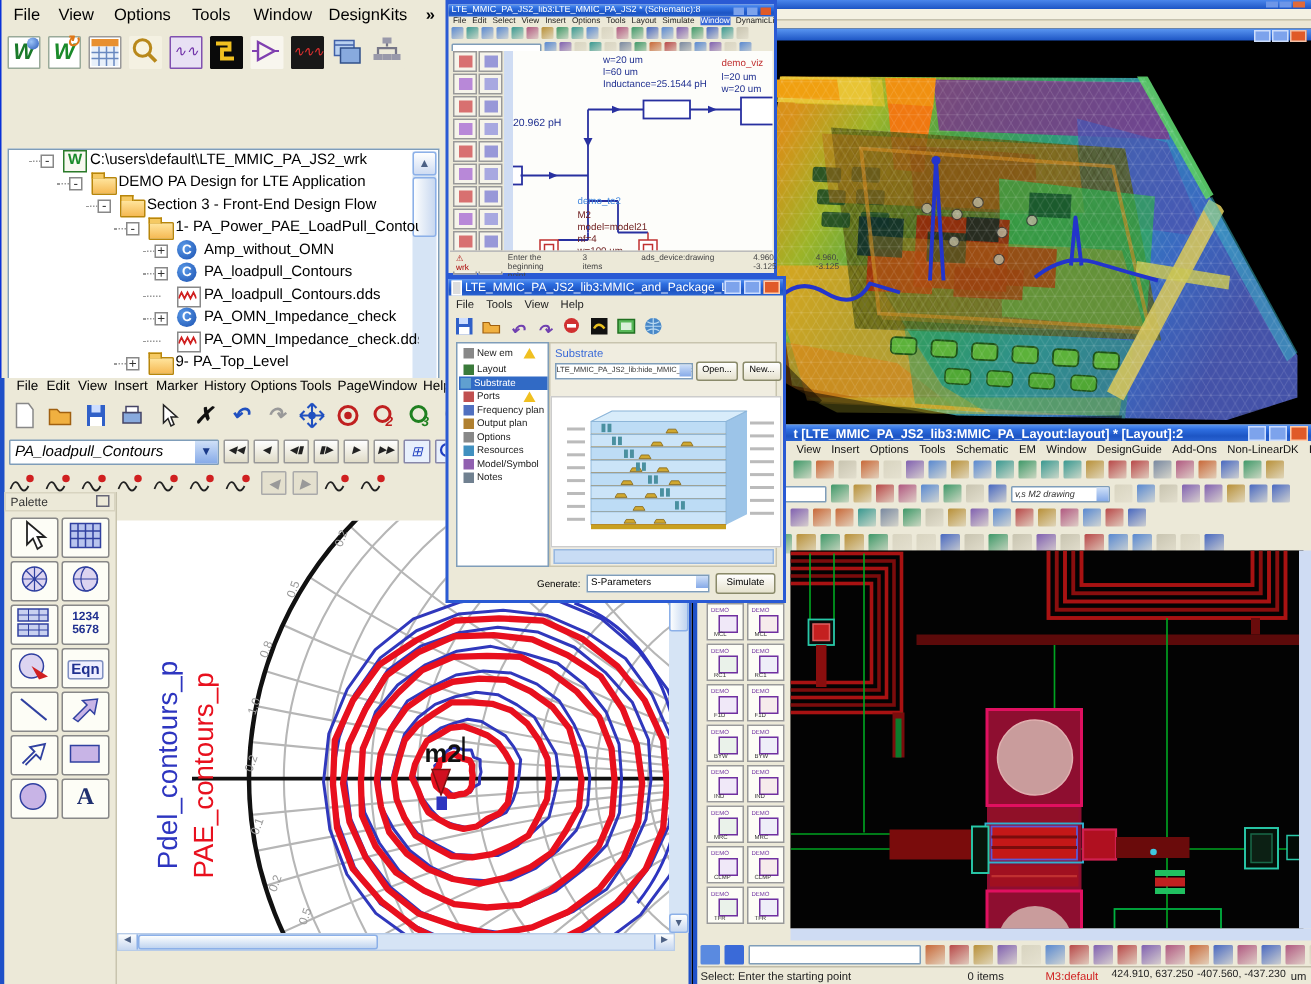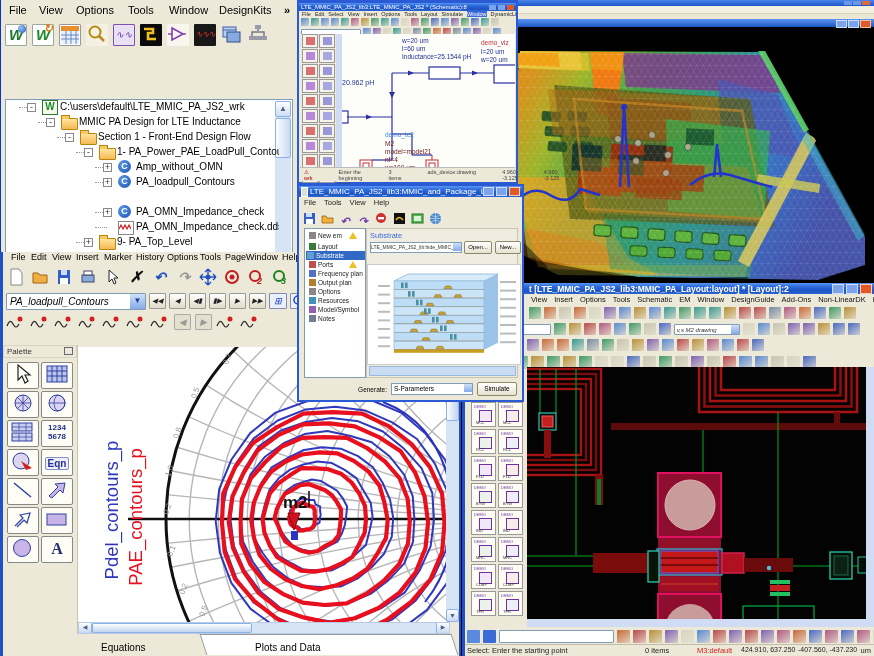--- a/index.html
+++ b/index.html
@@ -187,47 +187,55 @@
         <span style="position:absolute;left:12px;top:7px;width:12px;border-top:1px dotted #999;"></span>
         <span style="position:absolute;left:20px;top:3px;width:9px;height:9px;border:1px solid #888;background:#fff;font-size:9px;line-height:7px;text-align:center;box-sizing:border-box;color:#333;">-</span>
         <span style="position:absolute;left:35px;top:0px;width:14px;height:13px;background:#f8f8f0;border:1px solid #2a7a2a;color:#1a8a2a;font-weight:bold;font-size:10px;text-align:center;line-height:12px;">W</span>
         <span style="position:absolute;left:53px;top:1px;font-size:10px;">C:\users\default\LTE_MMIC_PA_JS2_wrk</span>
       </div>
       <div style="position:absolute;left:0;top:15px;height:15px;width:100%;white-space:nowrap;">
         <span style="position:absolute;left:31px;top:7px;width:12px;border-top:1px dotted #999;"></span>
         <span style="position:absolute;left:39px;top:3px;width:9px;height:9px;border:1px solid #888;background:#fff;font-size:9px;line-height:7px;text-align:center;box-sizing:border-box;color:#333;">-</span>
         <span style="position:absolute;left:54px;top:3px;width:15px;height:10px;background:linear-gradient(180deg,#ffe49c,#f5b953);border:1px solid #b8860b;border-radius:1px;"></span>
         <span style="position:absolute;left:54px;top:0px;width:7px;height:3px;background:#f5c963;border:1px solid #b8860b;border-bottom:0;"></span>
-        <span style="position:absolute;left:72px;top:1px;font-size:10px;">MMIC PA Design for LTE Inductance</span>
+        <span style="position:absolute;left:72px;top:1px;font-size:10px;">DEMO PA Design for LTE Application</span>
       </div>
       <div style="position:absolute;left:0;top:30px;height:15px;width:100%;white-space:nowrap;">
         <span style="position:absolute;left:50px;top:7px;width:12px;border-top:1px dotted #999;"></span>
         <span style="position:absolute;left:58px;top:3px;width:9px;height:9px;border:1px solid #888;background:#fff;font-size:9px;line-height:7px;text-align:center;box-sizing:border-box;color:#333;">-</span>
         <span style="position:absolute;left:73px;top:3px;width:15px;height:10px;background:linear-gradient(180deg,#ffe49c,#f5b953);border:1px solid #b8860b;border-radius:1px;"></span>
         <span style="position:absolute;left:73px;top:0px;width:7px;height:3px;background:#f5c963;border:1px solid #b8860b;border-bottom:0;"></span>
-        <span style="position:absolute;left:91px;top:1px;font-size:10px;">Section 1 - Front-End Design Flow</span>
+        <span style="position:absolute;left:91px;top:1px;font-size:10px;">Section 3 - Front-End Design Flow</span>
       </div>
       <div style="position:absolute;left:0;top:45px;height:15px;width:100%;white-space:nowrap;">
         <span style="position:absolute;left:69px;top:7px;width:12px;border-top:1px dotted #999;"></span>
         <span style="position:absolute;left:77px;top:3px;width:9px;height:9px;border:1px solid #888;background:#fff;font-size:9px;line-height:7px;text-align:center;box-sizing:border-box;color:#333;">-</span>
         <span style="position:absolute;left:92px;top:3px;width:15px;height:10px;background:linear-gradient(180deg,#ffe49c,#f5b953);border:1px solid #b8860b;border-radius:1px;"></span>
         <span style="position:absolute;left:92px;top:0px;width:7px;height:3px;background:#f5c963;border:1px solid #b8860b;border-bottom:0;"></span>
         <span style="position:absolute;left:110px;top:1px;font-size:10px;">1- PA_Power_PAE_LoadPull_Contours</span>
       </div>
       <div style="position:absolute;left:0;top:60px;height:15px;width:100%;white-space:nowrap;">
         <span style="position:absolute;left:88px;top:7px;width:12px;border-top:1px dotted #999;"></span>
         <span style="position:absolute;left:96px;top:3px;width:9px;height:9px;border:1px solid #888;background:#fff;font-size:9px;line-height:7px;text-align:center;box-sizing:border-box;color:#333;">+</span>
         <span style="position:absolute;left:111px;top:0px;width:13px;height:13px;border-radius:50%;background:radial-gradient(circle at 35% 35%,#5a9ae8,#1a50b0);color:#fff;font-size:9px;font-weight:bold;text-align:center;line-height:13px;">C</span>
         <span style="position:absolute;left:129px;top:1px;font-size:10px;">Amp_without_OMN</span>
       </div>
       <div style="position:absolute;left:0;top:75px;height:15px;width:100%;white-space:nowrap;">
         <span style="position:absolute;left:88px;top:7px;width:12px;border-top:1px dotted #999;"></span>
         <span style="position:absolute;left:96px;top:3px;width:9px;height:9px;border:1px solid #888;background:#fff;font-size:9px;line-height:7px;text-align:center;box-sizing:border-box;color:#333;">+</span>
         <span style="position:absolute;left:111px;top:0px;width:13px;height:13px;border-radius:50%;background:radial-gradient(circle at 35% 35%,#5a9ae8,#1a50b0);color:#fff;font-size:9px;font-weight:bold;text-align:center;line-height:13px;">C</span>
         <span style="position:absolute;left:129px;top:1px;font-size:10px;">PA_loadpull_Contours</span>
+      </div>
+      <div style="position:absolute;left:0;top:90px;height:15px;width:100%;white-space:nowrap;">
+        <span style="position:absolute;left:88px;top:7px;width:12px;border-top:1px dotted #999;"></span>
+        <span style="position:absolute;left:111px;top:1px;width:14px;height:12px;background:#fff;border:1px solid #888;"></span>
+        <svg style="position:absolute;left:112px;top:3px;" width="12" height="8">
+          <path d="M0,6 L2,2 L4,6 L6,2 L8,6 L10,2 L12,6" stroke="#d02020" stroke-width="1.2" fill="none"></path>
+        </svg>
+        <span style="position:absolute;left:129px;top:1px;font-size:10px;">PA_loadpull_Contours.dds</span>
       </div>
       <div style="position:absolute;left:0;top:105px;height:15px;width:100%;white-space:nowrap;">
         <span style="position:absolute;left:88px;top:7px;width:12px;border-top:1px dotted #999;"></span>
         <span style="position:absolute;left:96px;top:3px;width:9px;height:9px;border:1px solid #888;background:#fff;font-size:9px;line-height:7px;text-align:center;box-sizing:border-box;color:#333;">+</span>
         <span style="position:absolute;left:111px;top:0px;width:13px;height:13px;border-radius:50%;background:radial-gradient(circle at 35% 35%,#5a9ae8,#1a50b0);color:#fff;font-size:9px;font-weight:bold;text-align:center;line-height:13px;">C</span>
         <span style="position:absolute;left:129px;top:1px;font-size:10px;">PA_OMN_Impedance_check</span>
       </div>
       <div style="position:absolute;left:0;top:120px;height:15px;width:100%;white-space:nowrap;">
         <span style="position:absolute;left:88px;top:7px;width:12px;border-top:1px dotted #999;"></span>
         <span style="position:absolute;left:111px;top:1px;width:14px;height:12px;background:#fff;border:1px solid #888;"></span>
@@ -533,21 +541,21 @@
       <i style="width:20px;height:17px;"><svg width="19" height="16">
           <path d="M1,12 Q4,4 7,10 T13,10" stroke="#222" stroke-width="1.2" fill="none"></path>
           <circle cx="14" cy="5" r="2.5" fill="#d02020"></circle>
         </svg></i>
       <i style="width:20px;height:17px;"><svg width="19" height="16">
           <path d="M1,12 Q4,4 7,10 T13,10" stroke="#222" stroke-width="1.2" fill="none"></path>
           <circle cx="14" cy="5" r="2.5" fill="#d02020"></circle>
         </svg></i>
     </div>
 
-  <div style="position:absolute;left:0px;top:93px;width:74px;bottom:0;background:#ece9d8;border-right:1px solid #c8c4ae;">
+  <div style="position:absolute;left:0px;top:76px;width:74px;bottom:0;background:#ece9d8;border-right:1px solid #c8c4ae;">
     <div style="font-size:8px;color:#333;padding:1px 3px;border:1px solid #d8d4c0;display:flex;justify-content:space-between;">Palette <span style="width:7px;height:6px;border:1px solid #667;display:inline-block;"></span></div>
     <div id="lppal" style="padding:2px 1px;">
         <div style="position:relative;width:72px;height:210px;">
           <span style="position:absolute;left:3px;top:2px;width:32px;height:27px;background:#fdfdf6;border:1px solid #888;border-radius:2px;box-sizing:border-box;text-align:center;line-height:24px;overflow:hidden;"><svg width="26" height="22">
               <path d="M8,2 L8,17 L12,13 L15,20 L18,18 L15,12 L20,12 Z" fill="#fff" stroke="#222" stroke-width="1.2"></path>
             </svg></span>
           <span style="position:absolute;left:37px;top:2px;width:32px;height:27px;background:#fdfdf6;border:1px solid #888;border-radius:2px;box-sizing:border-box;text-align:center;line-height:24px;overflow:hidden;"><svg width="26" height="22">
               <rect x="3" y="3" width="20" height="16" fill="#b8c4ee" stroke="#3040a0"></rect>
               <path d="M3,8 H23 M3,13 H23 M8,3 V19 M13,3 V19 M18,3 V19" stroke="#3040a0" stroke-width="1"></path>
             </svg></span>
@@ -678,25 +686,20 @@
     <span style="position:absolute;left:0;top:0;width:13px;height:13px;background:linear-gradient(180deg,#fdfefe,#c8d8f0);border:1px solid #8cb0e8;border-radius:2px;box-sizing:border-box;font-size:7px;color:#4d6185;text-align:center;line-height:11px;">▲</span>
     <span style="position:absolute;left:0;top:14px;width:13px;height:60px;background:linear-gradient(90deg,#fdfefe,#c0d4f0);border:1px solid #8cb0e8;border-radius:2px;box-sizing:border-box;"></span>
     <span style="position:absolute;left:0;bottom:0;width:13px;height:13px;background:linear-gradient(180deg,#fdfefe,#c8d8f0);border:1px solid #8cb0e8;border-radius:2px;box-sizing:border-box;font-size:7px;color:#4d6185;text-align:center;line-height:11px;">▼</span>
   </div>
 
   <div style="position:absolute;left:75px;top:370px;width:372px;height:12px;background:#d6e4f5;border:1px solid #b8cce8;box-sizing:border-box;">
     <span style="position:absolute;left:0;top:0;width:12px;height:10px;background:linear-gradient(180deg,#fdfefe,#c8d8f0);border-right:1px solid #8cb0e8;font-size:6px;color:#4d6185;text-align:center;line-height:9px;display:inline-block;">◀</span>
     <span style="position:absolute;left:13px;top:0;width:160px;height:10px;background:linear-gradient(180deg,#fdfefe,#c0d4f0);border:1px solid #8cb0e8;border-radius:2px;box-sizing:border-box;display:inline-block;"></span>
     <span style="position:absolute;right:0;top:0;width:12px;height:10px;background:linear-gradient(180deg,#fdfefe,#c8d8f0);border-left:1px solid #8cb0e8;font-size:6px;color:#4d6185;text-align:center;line-height:9px;display:inline-block;">▶</span>
   </div>
-  <div style="position:absolute;left:0;top:382px;width:100%;height:22px;background:#ece9d8;font-size:10px;">
-    <span style="position:absolute;left:98px;top:8px;">Equations</span>
-    <span style="position:absolute;left:200px;top:0px;width:250px;height:20px;background:#fff;border:1px solid #999;border-bottom:0;transform:skewX(18deg);"></span>
-    <span style="position:absolute;left:252px;top:8px;">Plots and Data</span>
-  </div>
 </div>
 
 <div class="win" id="lay" style="left:462px;top:283px;width:412px;height:373px;border-left:3px solid #1e50c8;box-sizing:border-box;">
   <div class="tbar" style="height:11px;font-size:9px;padding:0 2px;">
     <span style="font-weight:bold;white-space:nowrap;overflow:hidden;flex:1;font-size:8.5px;margin-left:62px;">t [LTE_MMIC_PA_JS2_lib3:MMIC_PA_Layout:layout] * [Layout]:2</span>
     <span class="tbtns">
         <span style="width:10px;height:8px;background:#7da3ec;border:1px solid #cdf;"></span>
         <span style="width:10px;height:8px;background:#7da3ec;border:1px solid #cdf;"></span>
         <span style="width:10px;height:8px;background:#e05a28;border:1px solid #fca;"></span>
       </span>

